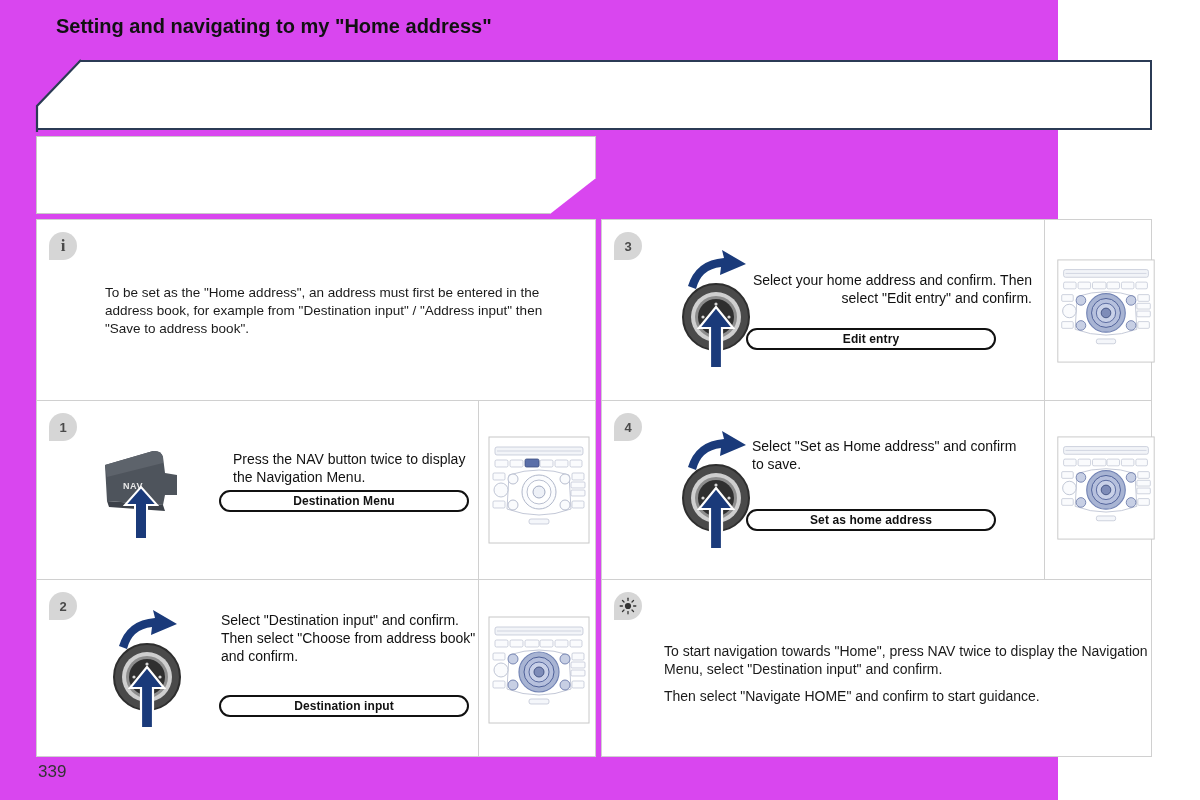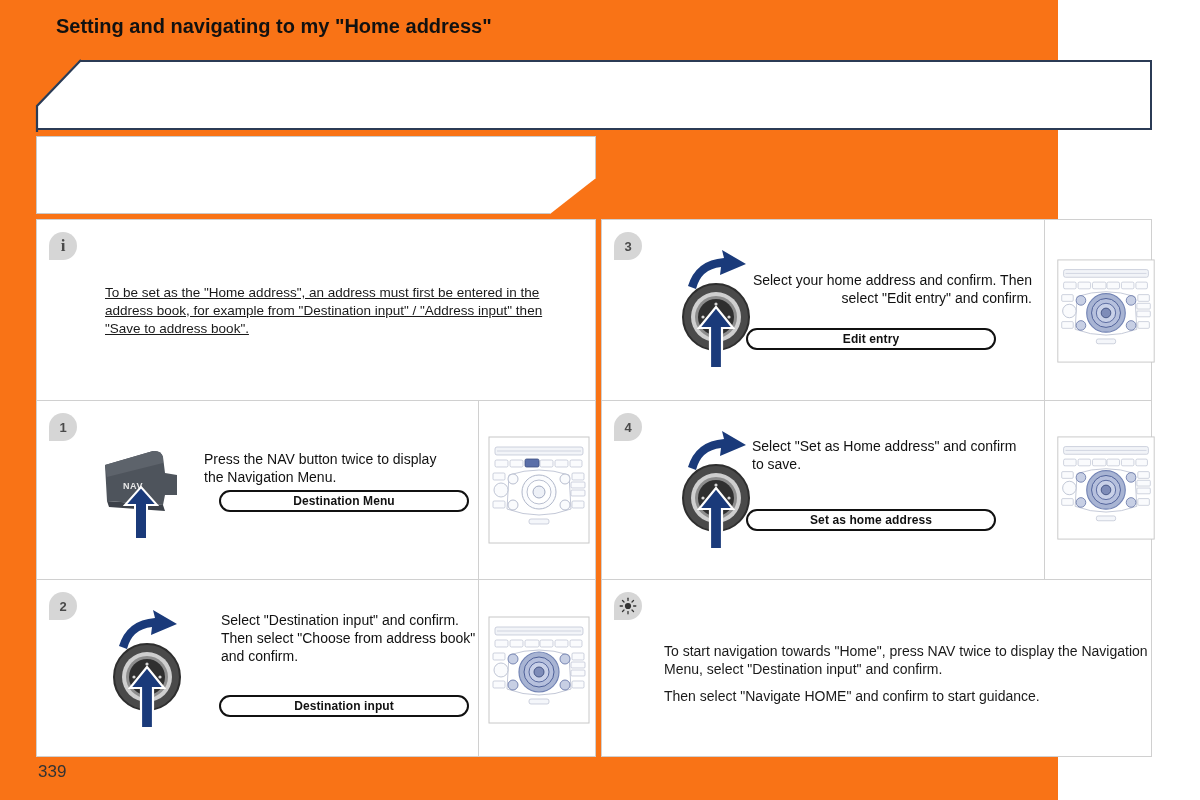--- a/index.html
+++ b/index.html
@@ -2,21 +2,21 @@
 <html><head>
 <meta charset="utf-8">
 <style>
   * { box-sizing: border-box; margin: 0; padding: 0; }
   html, body {
     width: 1200px; height: 800px;
     background: #ffffff;
     font-family: "Liberation Sans", sans-serif;
     overflow: hidden;
   }
-  .page { position: relative; width: 1058px; height: 800px; background:#f97316; }
+  .page { position: relative; width: 1058px; height: 800px; background:#d946ef; }
 
   
   .header {
     position: absolute;
     left: 36px; top: 60px;
     width: 1116px; height: 70px;
     background: #ffffff;
     border: 2px solid #2b3b55;
     border-left: none;
     clip-path: polygon(44px 0, 100% 0, 100% 100%, 0 100%, 0 46px);
@@ -139,39 +139,39 @@
 
   <div class="subtitle-box">
     <div class="subtitle-inner"></div>
   </div>
   <div class="subtitle-text">Setting and navigating to my "Home address"</div>
 
   <div class="col col-left">
 
     <div class="cell" style="top:0; height:180px;">
       <div class="badge info" style="left:12px; top:12px;">i</div>
-      <div class="note-text" style="left:68px; top:64px; width:448px;text-decoration:underline;">To be set as the "Home address", an address must first be entered in the address book, for example from "Destination input" / "Address input" then "Save to address book".</div>
+      <div class="note-text" style="left:68px; top:64px; width:448px;">To be set as the "Home address", an address must first be entered in the address book, for example from "Destination input" / "Address input" then "Save to address book".</div>
     </div>
     <div class="cell-div" style="top:180px;"></div>
 
     <div class="cell" style="top:181px; height:178px;">
       <div class="vdiv" style="left:441px;"></div>
       <div class="badge" style="left:12px; top:12px;">1</div>
 
       <svg class="glyph" style="left:58px; top:42px; width:92px; height:100px;" viewBox="0 0 92 100">
         <path d="M10 22 L58 8 Q66 7 68 14 L70 30 L82 32 L82 52 L70 52 L68 62 L12 58 Z" fill="#4e545c"></path>
         <path d="M10 22 L58 8 Q66 7 68 14 L68 20 L12 34 Z" fill="#5d636b"></path>
         <path d="M12 58 L68 62 L70 68 L14 64 Z" fill="#3c4149"></path>
         <text x="38" y="46" font-family="Liberation Sans, sans-serif" font-size="9" font-weight="bold" fill="#e8e8e8" text-anchor="middle" letter-spacing="0.5">NAV</text>
         <g>
           <path d="M40 96 L40 62 L30 62 L46 44 L62 62 L52 62 L52 96 Z" fill="#1a3a7a" stroke="#ffffff" stroke-width="2"></path>
         </g>
       </svg>
 
-      <div class="step-text" style="left:167px; top:50px; width:250px;">Press the NAV button twice to display the Navigation Menu.</div>
+      <div class="step-text" style="left:196px; top:50px; width:250px;">Press the NAV button twice to display the Navigation Menu.</div>
       <div class="pill" style="left:182px; top:89px; width:250px;">Destination Menu</div>
 
       <svg class="thumb" style="left:450px; top:34px; width:104px; height:110px;" viewBox="0 0 104 110">
         <rect x="2" y="2" width="100" height="106" fill="#fff" stroke="#c8c8c8" stroke-width="1"></rect>
         <rect x="8" y="12" width="88" height="8" rx="2" fill="#f2f4f8" stroke="#b9bfd0" stroke-width="0.7"></rect>
         <line x1="10" y1="16" x2="94" y2="16" stroke="#b9bfd0" stroke-width="0.6"></line>
         <g stroke="#b9bfd0" stroke-width="0.7" fill="#fafbfd">
           <rect x="8" y="25" width="13" height="7" rx="1.5"></rect>
           <rect x="23" y="25" width="13" height="7" rx="1.5"></rect>
           <rect x="53" y="25" width="13" height="7" rx="1.5"></rect>

